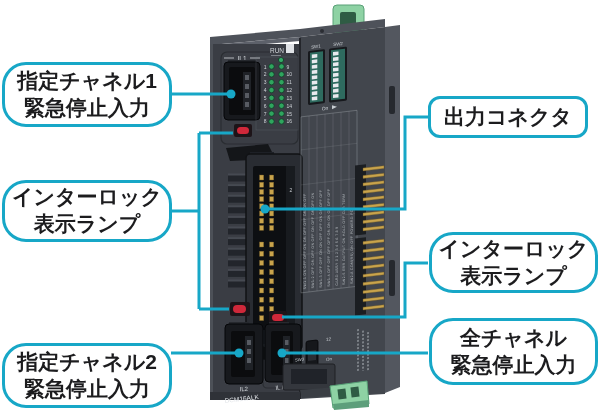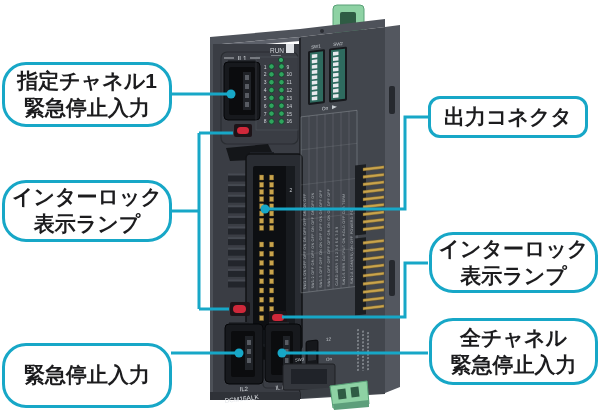--- a/index.html
+++ b/index.html
@@ -322,20 +322,21 @@
 
 <div class="callout" style="left:2px;top:62px;width:170px;height:65px">
   <span>指定チャネル1</span>
   <span>緊急停止入力</span>
 </div>
 <div class="callout" style="left:2px;top:180px;width:170px;height:62px">
   <span>インターロック</span>
   <span>表示ランプ</span>
 </div>
 <div class="callout" style="left:2px;top:343px;width:170px;height:65px">
+  <span>指定チャネル2</span>
   <span>緊急停止入力</span>
 </div>
 <div class="callout" style="left:428px;top:96px;width:160px;height:42px;border-radius:12px">
   <span>出力コネクタ</span>
 </div>
 <div class="callout" style="left:429px;top:232px;width:169px;height:61px">
   <span>インターロック</span>
   <span>表示ランプ</span>
 </div>
 <div class="callout" style="left:429px;top:318px;width:169px;height:67px">

